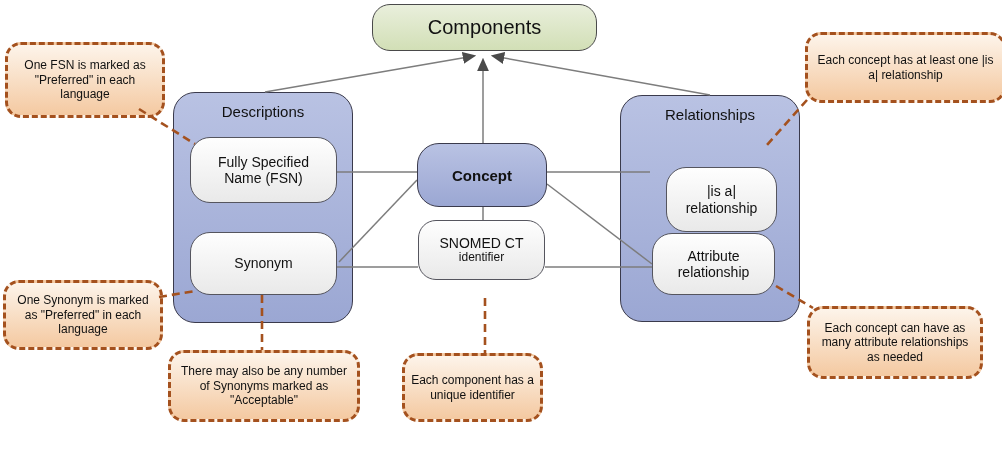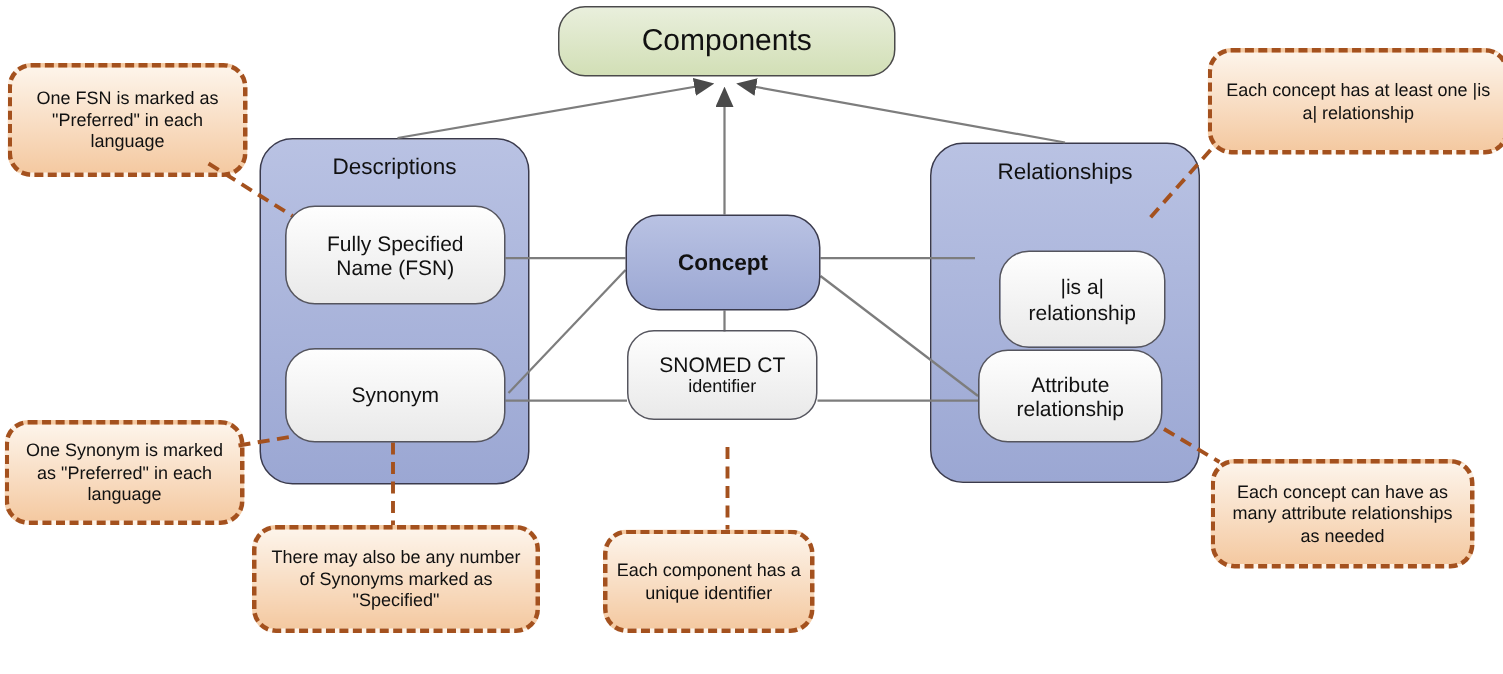--- a/index.html
+++ b/index.html
@@ -150,21 +150,21 @@
   <div class="abs callout" style="left:5px; top:42px; width:160px; height:76px;">
     <span>One FSN is marked as "Preferred" in each language</span>
   </div>
   <div class="abs callout" style="left:805px; top:32px; width:201px; height:71px;">
     <span>Each concept has at least one |is a| relationship</span>
   </div>
   <div class="abs callout" style="left:3px; top:280px; width:160px; height:70px;">
     <span>One Synonym is marked as "Preferred" in each language</span>
   </div>
   <div class="abs callout" style="left:168px; top:350px; width:192px; height:72px;">
-    <span>There may also be any number of Synonyms marked as "Specified"</span>
+    <span>There may also be any number of Synonyms marked as "Acceptable"</span>
   </div>
   <div class="abs callout" style="left:402px; top:353px; width:141px; height:69px;">
     <span>Each component has a unique identifier</span>
   </div>
   <div class="abs callout" style="left:807px; top:306px; width:176px; height:73px;">
     <span>Each concept can have as many attribute relationships as needed</span>
   </div>
 
 </div>
 

